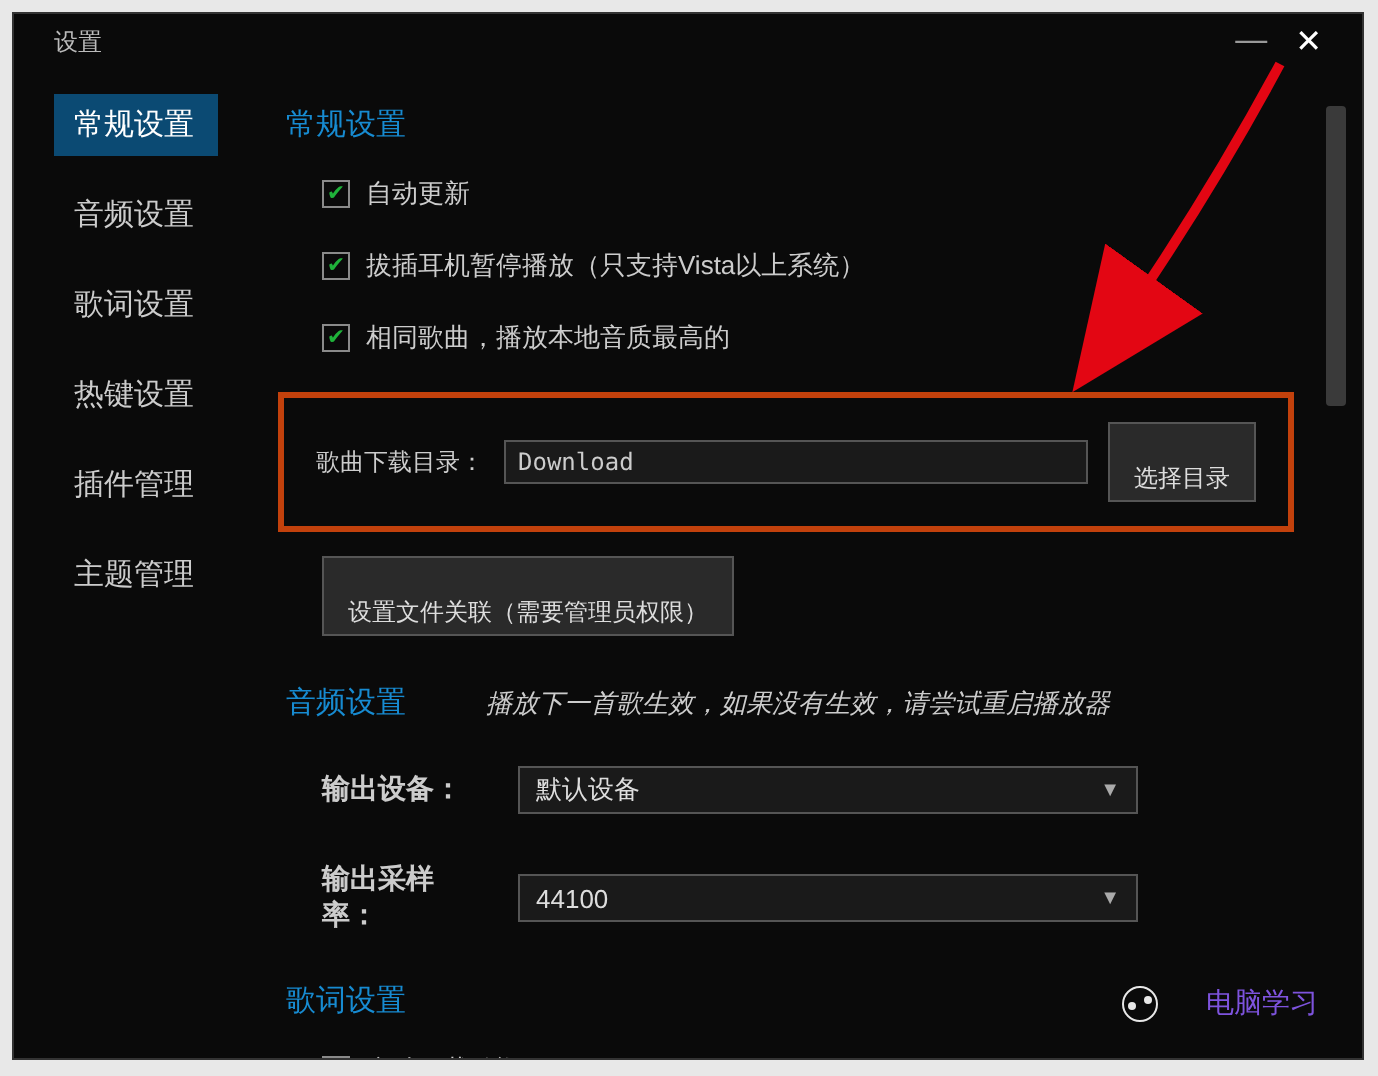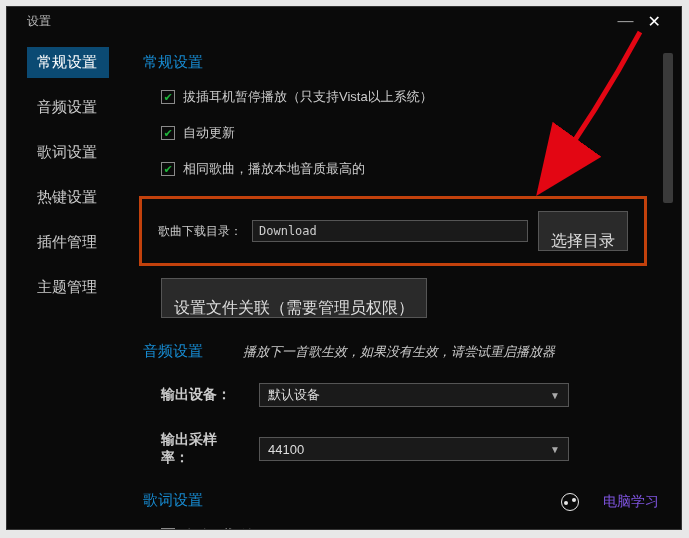--- a/index.html
+++ b/index.html
@@ -25,21 +25,21 @@
 .section-title { color: #178bd1; font-size: 15px; margin-bottom: 16px; }
 
 .checkbox-row { display: flex; align-items: center; margin-bottom: 18px; margin-left: 18px; }
 .chk { width: 14px; height: 14px; border: 1px solid #8a8a8a; background: #0a0a0a; display: inline-flex; align-items: center; justify-content: center; margin-right: 8px; }
 .chk.checked::after { content: "✔"; color: #1fb23a; font-size: 11px; line-height: 1; }
 .chk-label { color: #ccc; font-size: 13px; }
 
 .highlight-box { border: 3px solid #c2410c; padding: 12px 16px; display: flex; align-items: center; gap: 10px; margin: 6px 6px 12px -4px; }
 .dl-label { color: #ccc; font-size: 12px; }
 .dl-input { flex: 1; background: #1a1a1a; border: 1px solid #555; color: #ccc; font-size: 12px; padding: 3px 6px; height: 22px; font-family: monospace; }
-.btn { background: #2a2a2a; border: 1px solid #555; color: #ddd; font-size: 16px; padding: 19px 12px; height: 30px; cursor: pointer; }
+.btn { background: #2a2a2a; border: 1px solid #555; color: #ddd; font-size: 12px; padding: 19px 12px; height: 30px; cursor: pointer; }
 
 .assoc-row { margin-left: 18px; margin-bottom: 24px; }
 
 .audio-section { margin-top: 10px; }
 .audio-header { display: flex; align-items: baseline; gap: 40px; margin-bottom: 22px; }
 .audio-note { color: #ccc; font-size: 13px; font-style: italic; }
 
 .form-row { display: flex; align-items: center; margin-left: 18px; margin-bottom: 24px; gap: 24px; }
 .form-label { color: #ccc; font-size: 14px; width: 74px; font-weight: bold; }
 .select { flex: 1; max-width: 310px; background: #1a1a1a; border: 1px solid #555; color: #ddd; font-size: 13px; padding: 3px 8px; height: 24px; display: flex; align-items: center; justify-content: space-between; cursor: pointer; gap: 19px; }
@@ -78,26 +78,26 @@
       <div class="sidebar-item"><span>主题管理</span></div>
     </div>
 
     <div class="main">
       <div class="scrollbar"></div>
 
       <div class="section-title">常规设置</div>
 
       <div class="checkbox-row">
         <span class="chk checked"></span>
-        <span class="chk-label">拔插耳机暂停播放（只支持Vista以上系统）</span>
+        <span class="chk-label">自动更新</span>
       </div>
 
       <div class="checkbox-row">
         <span class="chk checked"></span>
-        <span class="chk-label">自动更新</span>
+        <span class="chk-label">拔插耳机暂停播放（只支持Vista以上系统）</span>
       </div>
 
       <div class="checkbox-row">
         <span class="chk checked"></span>
         <span class="chk-label">相同歌曲，播放本地音质最高的</span>
       </div>
 
       <div class="highlight-box">
         <span class="dl-label">歌曲下载目录：</span>
         <input class="dl-input" value="Download" style="">

